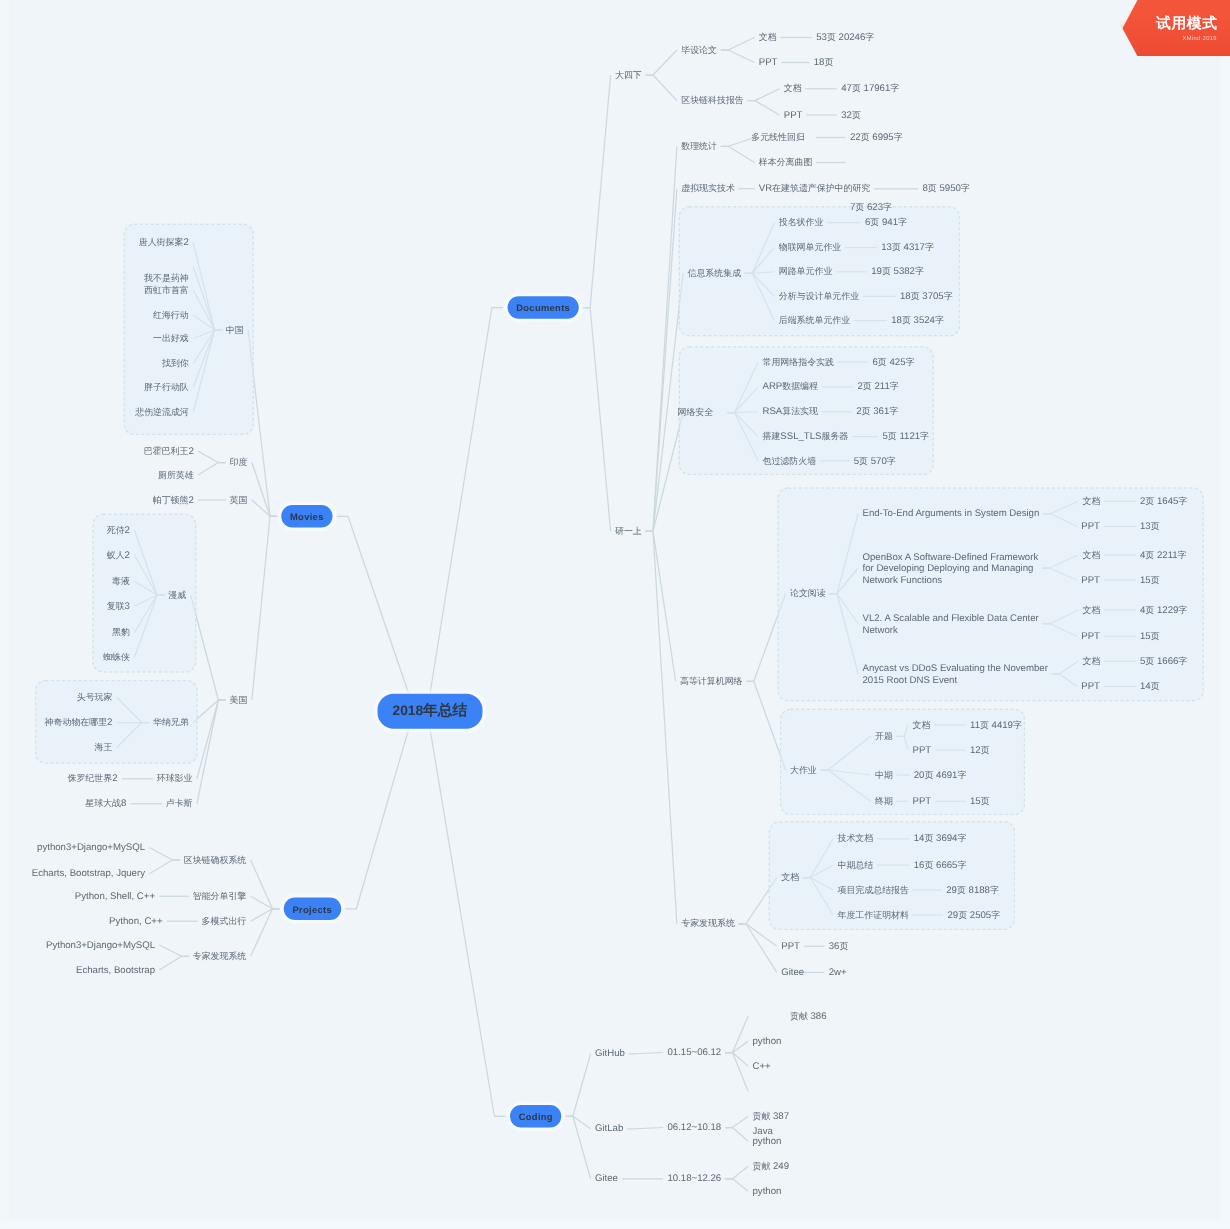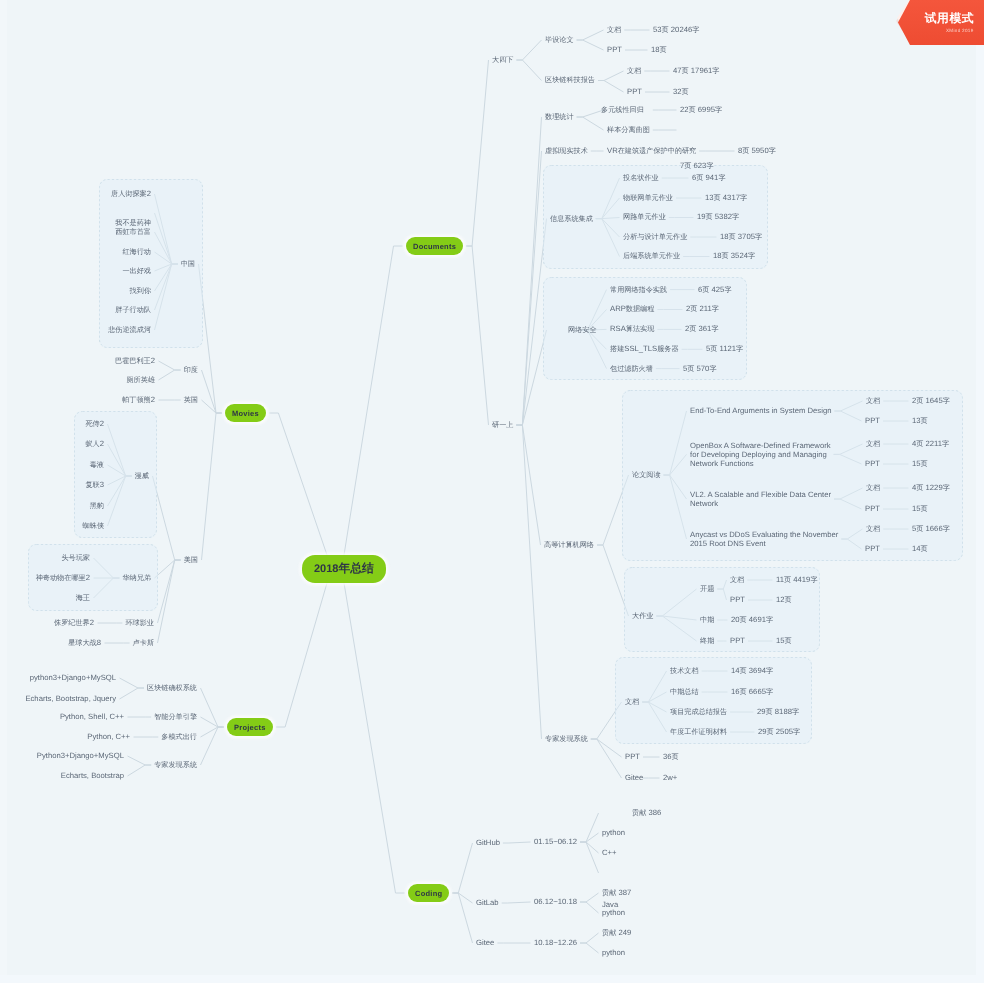--- a/index.html
+++ b/index.html
@@ -4,21 +4,21 @@
 <title>2018年总结 - XMind</title>
 <style>
   html,body{margin:0;padding:0;}
   body{width:984px;height:983px;overflow:hidden;background:#eff5f8;
        font-family:"Liberation Sans",sans-serif;
        -webkit-font-smoothing:antialiased;text-rendering:geometricPrecision;}
   #canvas{position:relative;width:984px;height:983px;background:#eff5f8;overflow:hidden;}
   #edges{position:absolute;left:0;top:0;width:984px;height:983px;}
   .node{position:absolute;white-space:nowrap;color:#5b6776;font-size:7.7px;line-height:9.2px;}
   .node .cjk{font-size:7.15px;}
-  .node.pill{background:#84cc16;border-radius:9px;padding:4.5px 7px;font-weight:bold;color:#2e3746;
+  .node.pill{background:#3b82f6;border-radius:9px;padding:4.5px 7px;font-weight:bold;color:#2e3746;
              font-size:7.5px;letter-spacing:.25px;line-height:9px;
              box-shadow:0 0 3px 2.5px rgba(253,253,253,.85);}
   .node.root{font-size:13px;border-radius:13px;padding:6px 12px;letter-spacing:0;line-height:15px;}
   .node.root .cjk{font-size:11.8px;}
   .bd{position:absolute;border-radius:8px;background:rgba(226,239,248,.45);}
   .edge{position:absolute;background:#f3f8fc;}
   #edgeR{right:0;top:0;width:8px;height:983px;}
   #edgeB{left:0;bottom:0;width:984px;height:8px;}
   #edgeL{left:0;top:0;width:7px;height:983px;background:#f2f7fa;}
   #wmsh{position:absolute;right:0;top:2.5px;width:88px;height:37px;
@@ -266,21 +266,21 @@
       <div class="node" style="left: 623px; top: 172.9px;"><span class="cjk">投名状作业</span></div>
       <div class="node" style="left: 692px; top: 172.9px;">6<span class="cjk">页</span> 941<span class="cjk">字</span></div>
       <div class="node" style="left: 623px; top: 192.9px;"><span class="cjk">物联网单元作业</span></div>
       <div class="node" style="left: 705px; top: 192.9px;">13<span class="cjk">页</span> 4317<span class="cjk">字</span></div>
       <div class="node" style="left: 623px; top: 212.4px;"><span class="cjk">网路单元作业</span></div>
       <div class="node" style="left: 697px; top: 212.4px;">19<span class="cjk">页</span> 5382<span class="cjk">字</span></div>
       <div class="node" style="left: 623px; top: 231.9px;"><span class="cjk">分析与设计单元作业</span></div>
       <div class="node" style="left: 720px; top: 231.9px;">18<span class="cjk">页</span> 3705<span class="cjk">字</span></div>
       <div class="node" style="left: 623px; top: 251.4px;"><span class="cjk">后端系统单元作业</span></div>
       <div class="node" style="left: 713px; top: 251.4px;">18<span class="cjk">页</span> 3524<span class="cjk">字</span></div>
-      <div class="node" style="left: 568px; top: 324.9px;"><span class="cjk">网络安全</span></div>
+      <div class="node" style="left: 542px; top: 324.9px;"><span class="cjk">网络安全</span></div>
       <div class="node" style="left: 610px; top: 284.5px;"><span class="cjk">常用网络指令实践</span></div>
       <div class="node" style="left: 698px; top: 284.5px;">6<span class="cjk">页</span> 425<span class="cjk">字</span></div>
       <div class="node" style="left: 610px; top: 304.4px;">ARP<span class="cjk">数据编程</span></div>
       <div class="node" style="left: 686px; top: 304.4px;">2<span class="cjk">页</span> 211<span class="cjk">字</span></div>
       <div class="node" style="left: 610px; top: 324.3px;">RSA<span class="cjk">算法实现</span></div>
       <div class="node" style="left: 685px; top: 324.3px;">2<span class="cjk">页</span> 361<span class="cjk">字</span></div>
       <div class="node" style="left: 610px; top: 344.2px;"><span class="cjk">搭建</span>SSL_TLS<span class="cjk">服务器</span></div>
       <div class="node" style="left: 706px; top: 344.2px;">5<span class="cjk">页</span> 1121<span class="cjk">字</span></div>
       <div class="node" style="left: 610px; top: 363.5px;"><span class="cjk">包过滤防火墙</span></div>
       <div class="node" style="left: 683px; top: 363.5px;">5<span class="cjk">页</span> 570<span class="cjk">字</span></div>

